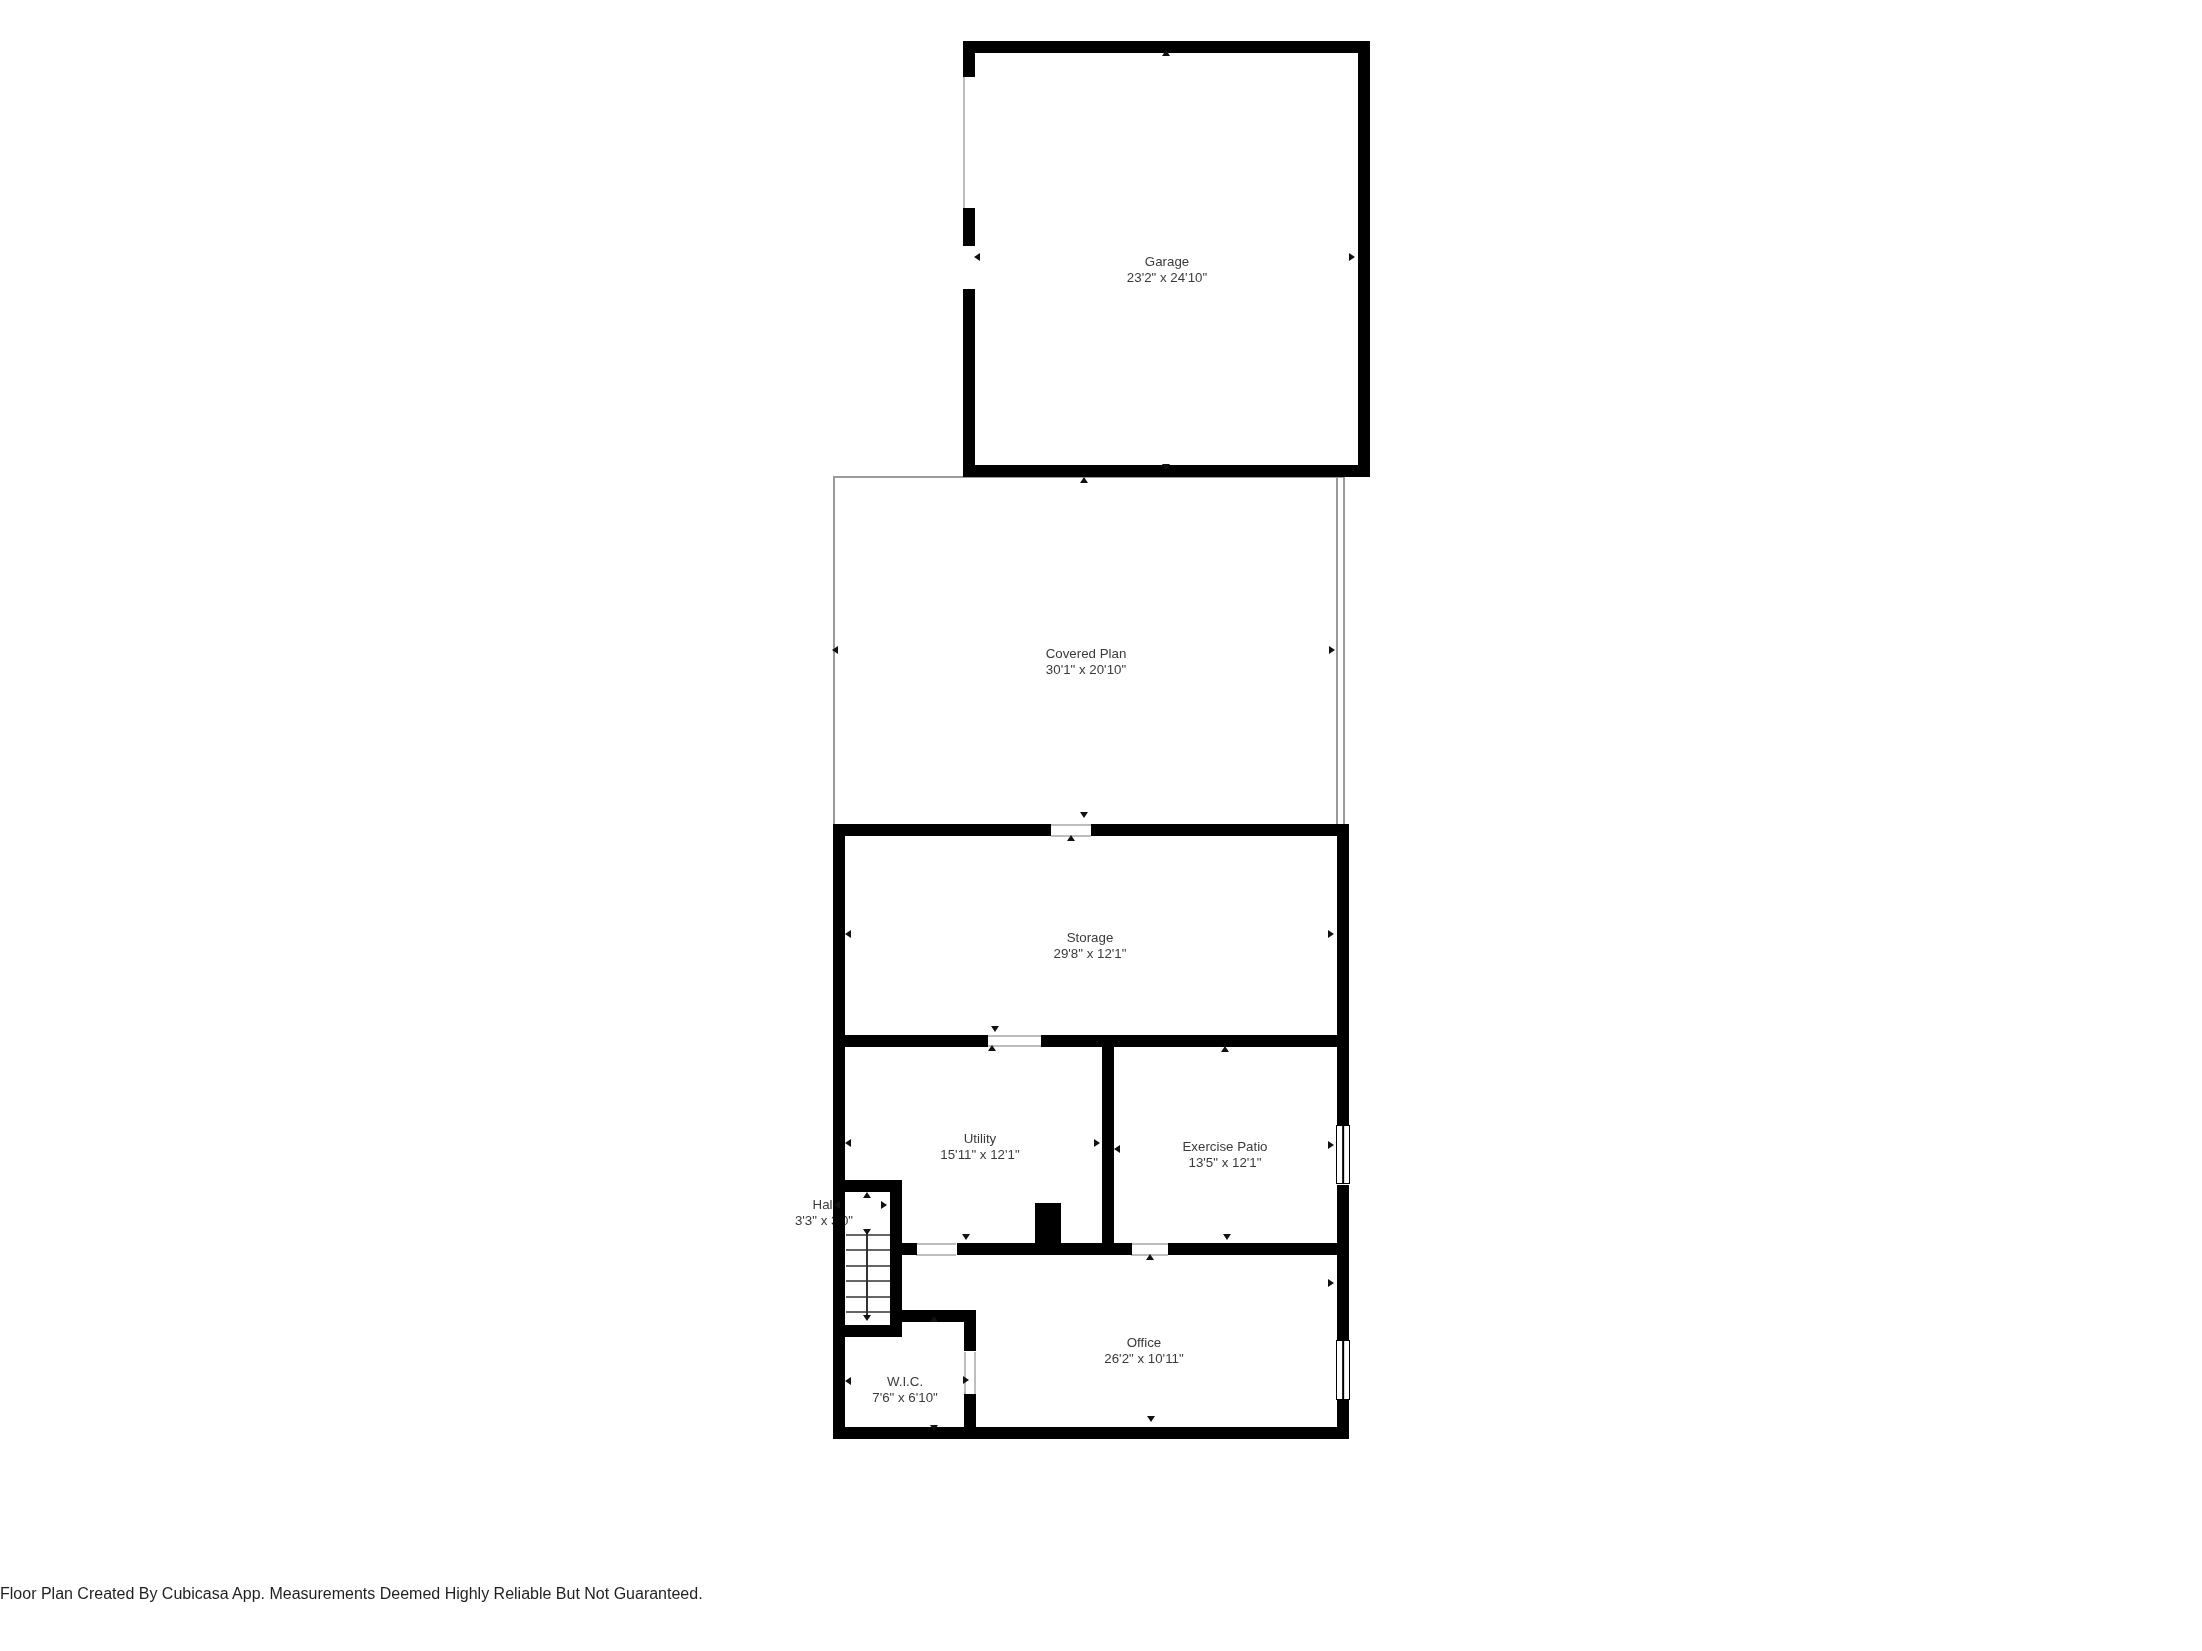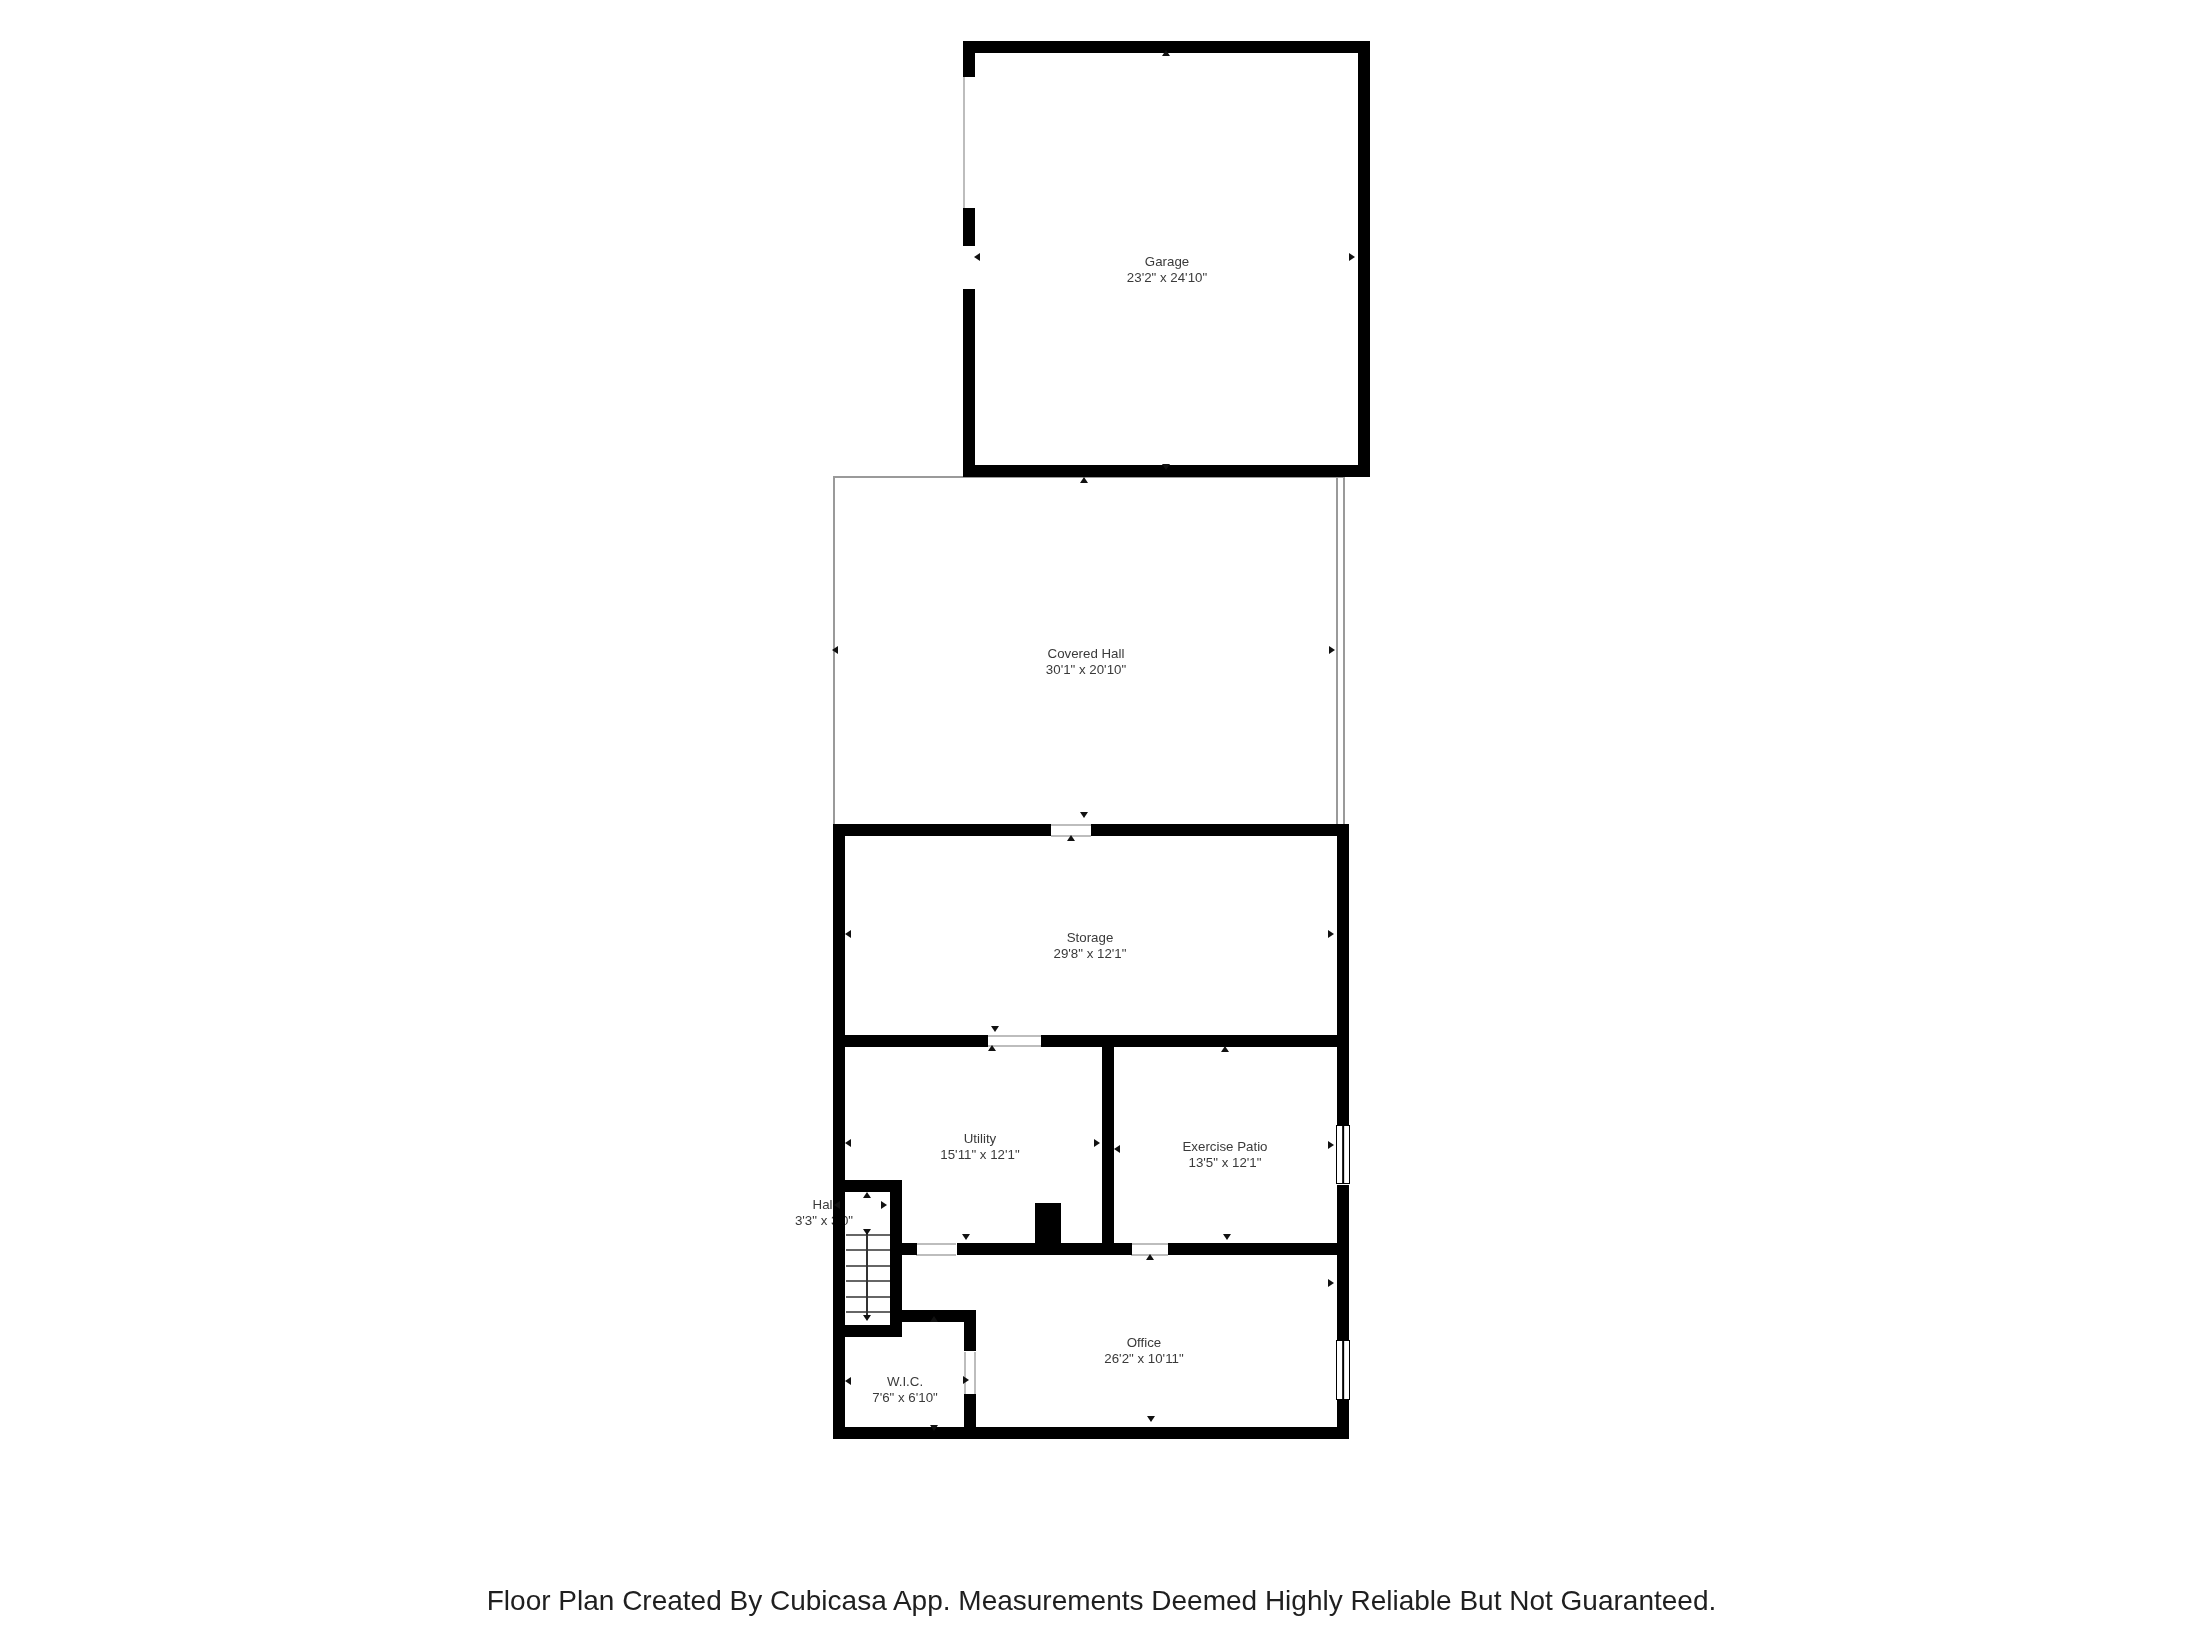--- a/index.html
+++ b/index.html
@@ -34,35 +34,35 @@
          color:#3a3a3a; font-size:13.3px; line-height:16.3px; white-space:nowrap; z-index:1; }
   .lbl .rn, .lbl .rd { display:block; }
   
   .logo { position:absolute; left:52px; top:1483px; width:125px; height:125px;
           border-radius:50%; background:#f7f3ea; z-index:5;
           display:flex; flex-direction:column; align-items:center; justify-content:center; }
   .logo-main { font-family:"DejaVu Serif","Liberation Serif",serif; font-size:36px;
                color:#3d3d35; line-height:38px; letter-spacing:-0.9px; }
   .logo-sub  { font-size:11.2px; color:#5f5f58; letter-spacing:3.4px; margin-top:3.4px; }
   
-  .footer { position:absolute; left:0; right:0; top:1585px; text-align:center;
-            font-size:28px; color:#1f1f1f; z-index:5; }
+  .footer { position:absolute; left:0; right:0; top:1585px; 
+            font-size:16px; color:#1f1f1f; z-index:5; }
 </style>
 </head>
 <body>
 
 <div class="page">
   <div id="plan">
 
     <div class="lbl" style="left:1167px;top:270px">
       <span class="rn">Garage</span>
       <span class="rd">23'2" x 24'10"</span>
     </div>
     <div class="lbl" style="left:1086px;top:662px">
-      <span class="rn">Covered Hall</span>
+      <span class="rn">Covered Plan</span>
       <span class="rd">30'1" x 20'10"</span>
     </div>
     <div class="lbl" style="left:1090px;top:946px">
       <span class="rn">Storage</span>
       <span class="rd">29'8" x 12'1"</span>
     </div>
     <div class="lbl" style="left:980px;top:1147px">
       <span class="rn">Utility</span>
       <span class="rd">15'11" x 12'1"</span>
     </div>

